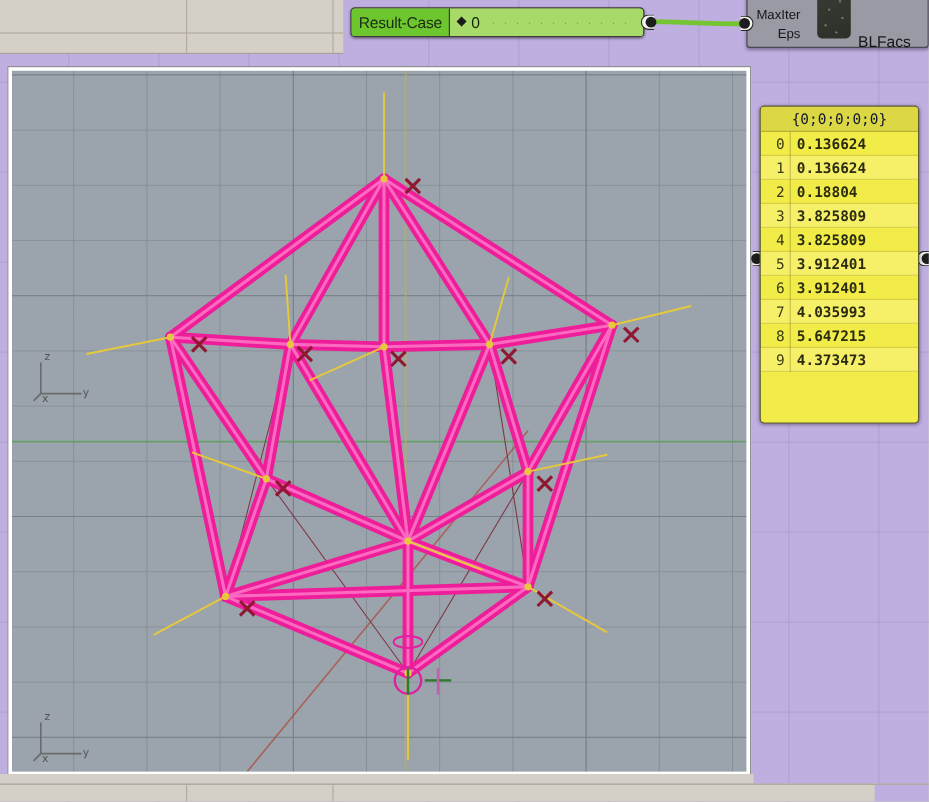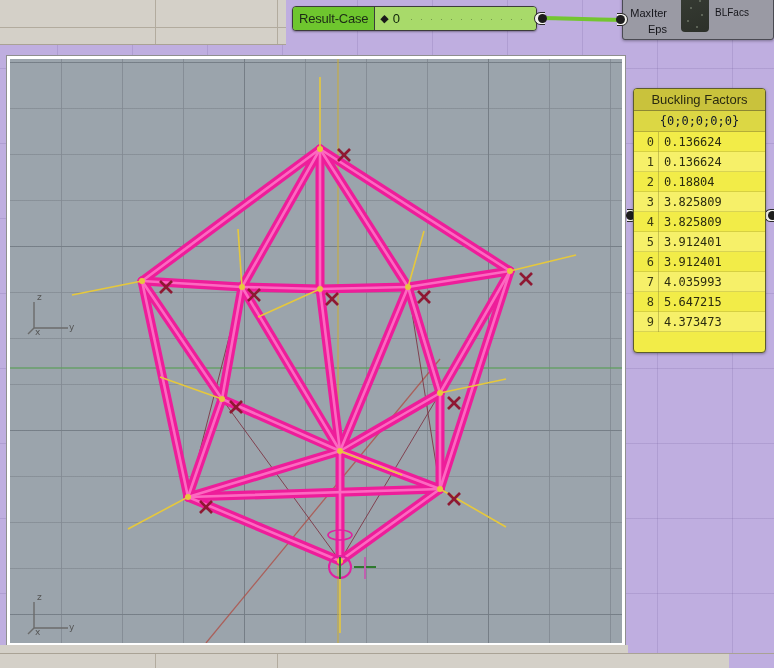--- a/index.html
+++ b/index.html
@@ -151,21 +151,21 @@
   }
   #component .comp-icon .speck {
     position: absolute; width: 2px; height: 2px; background: #6d7566; border-radius: 50%;
   }
   #component .comp-out {
     position: absolute; right: 4px; top: 0;
     width: 56px; height: 74px;
   }
   #component .comp-out .pname {
     position: absolute; left: 2px;
-    font-size: 10px; color: #15151a;
+    font-size: 13px; color: #15151a; margin-top: 20px;
   }
   .nub {
     position: absolute; width: 11px; height: 13px;
     background: #f3f3ee;
     border: 1px solid #2a2a2a;
   }
   .nub.left  { border-radius: 0 7px 7px 0; border-left: none; }
   .nub.right { border-radius: 7px 0 0 7px; border-right: none; }
   .nub .dot {
     position: absolute; left: -1px; top: 1px;
@@ -210,20 +210,21 @@
   }
   #panel .prow .idx {
     width: 24px; text-align: right; padding-right: 4px;
     color: #3a3a14;
   }
   #panel .prow .sep {
     width: 1px; height: 20px; background: rgba(150,145,50,.5);
   }
   #panel .prow .val {
     padding-left: 5px;
+    font-weight: bold;
   }
   #panel .prow.alt { background: #f6f069; }
 
   
   #bottom-strip {
     position: absolute; left: 0; top: 653px; width: 774px; height: 15px;
     background: #d4d0c8;
     border-top: 1px solid #a9a295;
   }
   #bottom-strip .bs-div {
@@ -492,21 +493,20 @@
   </div>
 
   <div class="nub left" style="left:627px; top:209px;">
     <span class="dot"></span>
   </div>
   <div class="nub right" style="left:764px; top:209px;">
     <span class="dot"></span>
   </div>
 
   <div id="panel">
-    <div class="pnl-title">Buckling Factors</div>
     <div class="pnl-path">{0;0;0;0;0}</div>
     <div class="pnl-rows" id="panel-rows">
         <div class="prow">
           <span class="idx">0</span>
           <span class="sep"></span>
           <span class="val">0.136624</span>
         </div>
         <div class="prow alt">
           <span class="idx">1</span>
           <span class="sep"></span>

